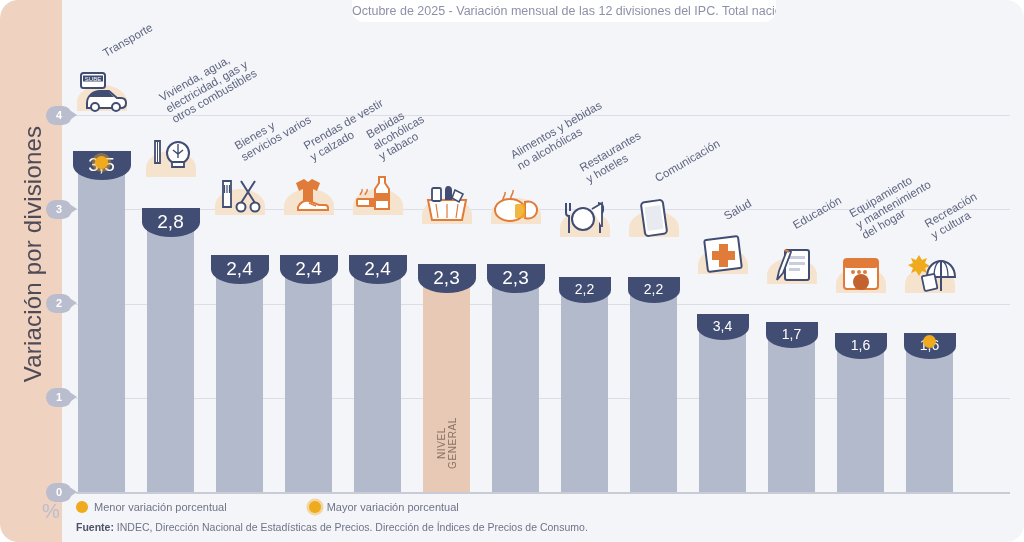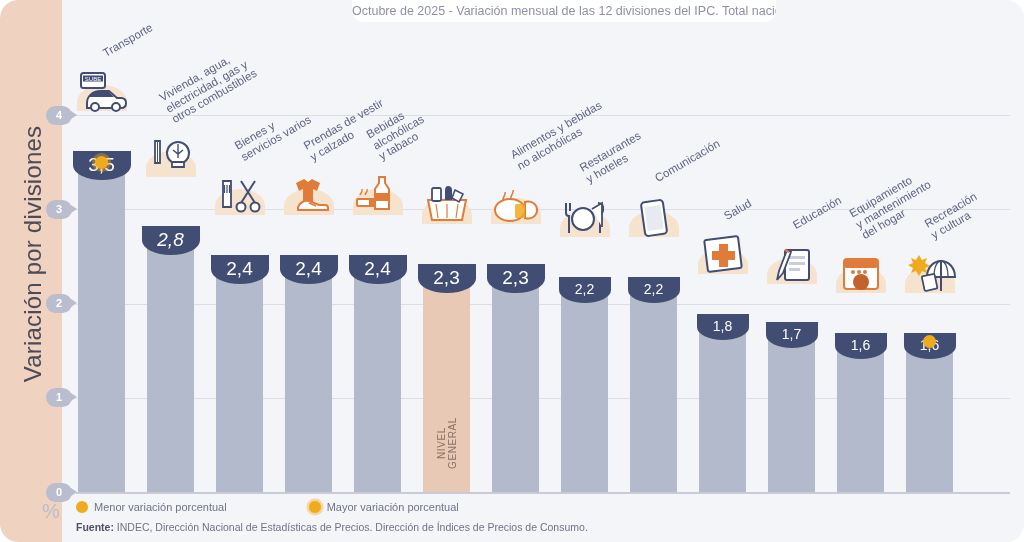--- a/index.html
+++ b/index.html
@@ -244,21 +244,21 @@
             <path d="M14 34c0-7 6-12 13-12h9l8 7h4c3 0 5 2 5 5s-2 5-5 5H14z" fill="#ffffff" stroke="#414d72" stroke-width="2"></path>
             <path d="M16 28c2-4 6-6 11-6h8l6 6z" fill="#414d72"></path>
             <circle cx="22" cy="38" r="4" fill="#ffffff" stroke="#414d72" stroke-width="2"></circle>
             <circle cx="43" cy="38" r="4" fill="#ffffff" stroke="#414d72" stroke-width="2"></circle>
           </svg>
         </div>
         <div class="cat-label" style="left: 44.5px; top: 46.625px;">
           <div>Transporte</div>
         </div>
         <div class="bar" title="Vivienda, agua, electricidad, gas y otros combustibles: 2,8" style="left: 85px; top: 228.1px; height: 263.9px;"></div>
-        <div class="bowl" style="left: 79.5px; top: 186px; font-style: italic;">2,8</div>
+        <div class="bowl" style="left: 79.5px; top: 168px;">2,8</div>
         <div class="picto" style="left: 79.5px; top: 135.1px;">
           <span class="sand"></span>
           <svg viewBox="0 0 58 44" xmlns="http://www.w3.org/2000/svg">
             <path d="M13 6h5v22h-5z" fill="#ffffff" stroke="#414d72" stroke-width="1.8"></path>
             <path d="M15.5 6v22" stroke="#414d72" stroke-width="1"></path>
             <circle cx="36" cy="18" r="11" fill="#ffffff" stroke="#414d72" stroke-width="2"></circle>
             <path d="M30 27h12v5H30z" fill="#ffffff" stroke="#414d72" stroke-width="1.8"></path>
             <path d="M36 9v14M31 15l5 4 5-4" stroke="#414d72" stroke-width="1.4" fill="none"></path>
           </svg>
         </div>
@@ -367,21 +367,21 @@
           <span class="sand"></span>
           <svg viewBox="0 0 58 44" xmlns="http://www.w3.org/2000/svg">
             <rect x="18" y="6" width="22" height="34" rx="3.5" fill="#ffffff" stroke="#414d72" stroke-width="2" transform="rotate(-8 29 23)"></rect>
             <rect x="21" y="11" width="16" height="24" rx="1.5" fill="#e8eaf1" transform="rotate(-8 29 23)"></rect>
           </svg>
         </div>
         <div class="cat-label" style="left: 596.5px; top: 172.15px;">
           <div>Comunicación</div>
         </div>
         <div class="bar" title="Salud: 1,8" style="left: 637px; top: 322.35px; height: 169.65px;"></div>
-        <div class="bowl small" style="left: 634.5px; top: 274.35px;">1,8</div>
+        <div class="bowl small" style="left: 634.5px; top: 274.35px;">3,4</div>
         <div class="picto" style="left: 631.5px; top: 232.35px;">
           <span class="sand"></span>
           <svg viewBox="0 0 58 44" xmlns="http://www.w3.org/2000/svg">
             <rect x="12" y="6" width="34" height="32" rx="2" fill="#ffffff" stroke="#414d72" stroke-width="2" transform="rotate(-7 29 22)"></rect>
             <path d="M25 12h9v7h7v9h-7v7h-9v-7h-7v-9h7z" fill="#e07b39"></path>
           </svg>
         </div>
         <div class="cat-label" style="left: 665.5px; top: 209.85px;">
           <div>Salud</div>
         </div>

